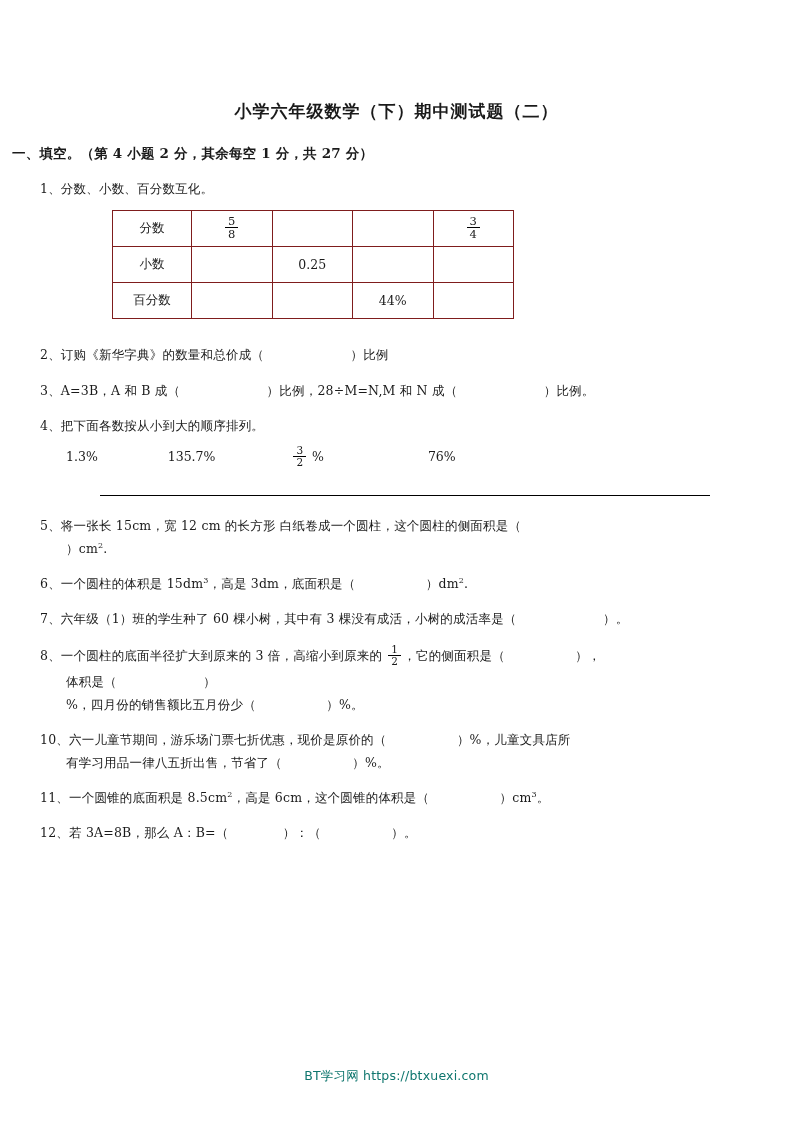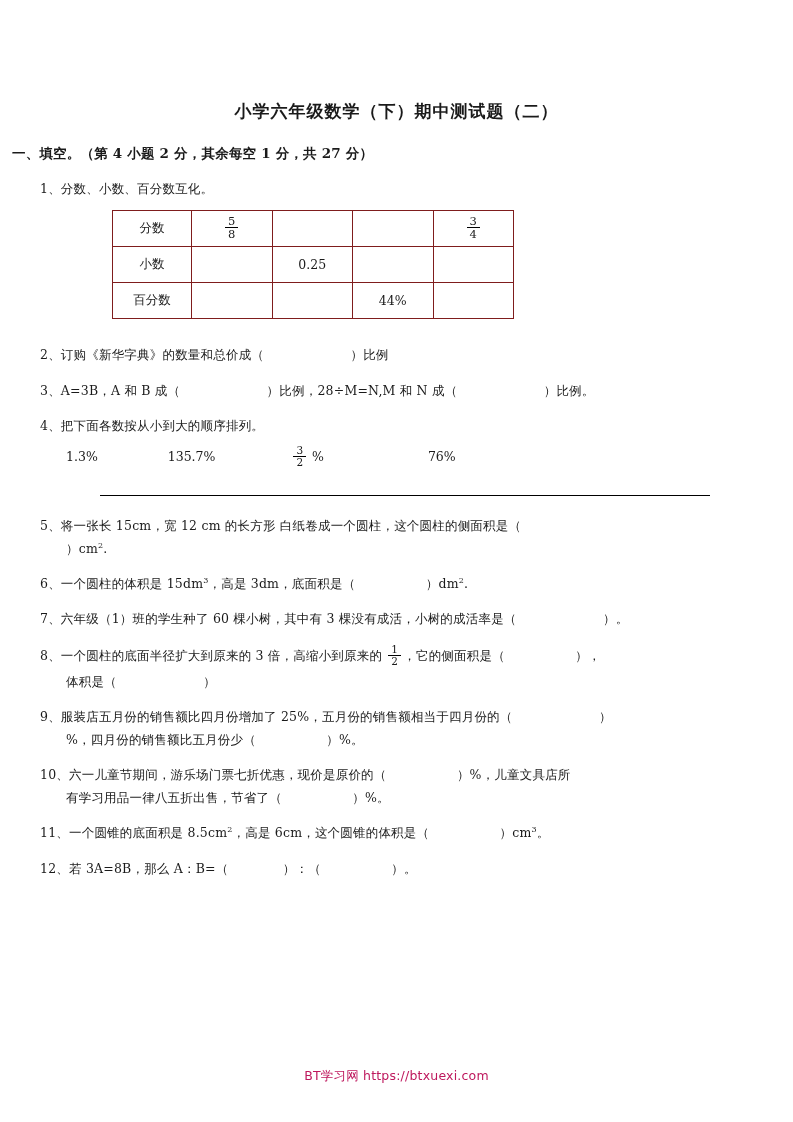--- a/index.html
+++ b/index.html
@@ -137,21 +137,21 @@
   .gap-l { display: inline-block; width: 78px; }
 
   
   .footer-mark {
     position: absolute;
     left: 0;
     right: 0;
     top: 1068px;
     text-align: center;
     font-size: 12.5px;
-    color: #be185d;
+    color: #0f766e;
     font-family: "DejaVu Sans", "Liberation Sans", sans-serif;
     letter-spacing: 0.2px;
   }
 </style>
 </head>
 <body>
 
 <div class="page">
 
   <h1 class="doc-title">小学六年级数学（下）期中测试题（二）</h1>
@@ -262,25 +262,20 @@
     </span><span>，它的侧面积是（</span>
     <span class="gap-m"></span>
     <span>），</span>
   </div>
   <div class="q-cont">
     <span>体积是（</span>
     <span class="gap-l"></span>
     <span>）</span>
   </div>
 
-  <div class="q">
-    <span>9、服装店五月份的销售额比四月份增加了 25%，五月份的销售额相当于四月份的（</span>
-    <span class="gap-l"></span>
-    <span>）</span>
-  </div>
   <div class="q-cont">
     <span>%，四月份的销售额比五月份少（</span>
     <span class="gap-m"></span>
     <span>）%。</span>
   </div>
 
   <div class="q">
     <span>10、六一儿童节期间，游乐场门票七折优惠，现价是原价的（</span>
     <span class="gap-m"></span>
     <span>）%，儿童文具店所</span>

